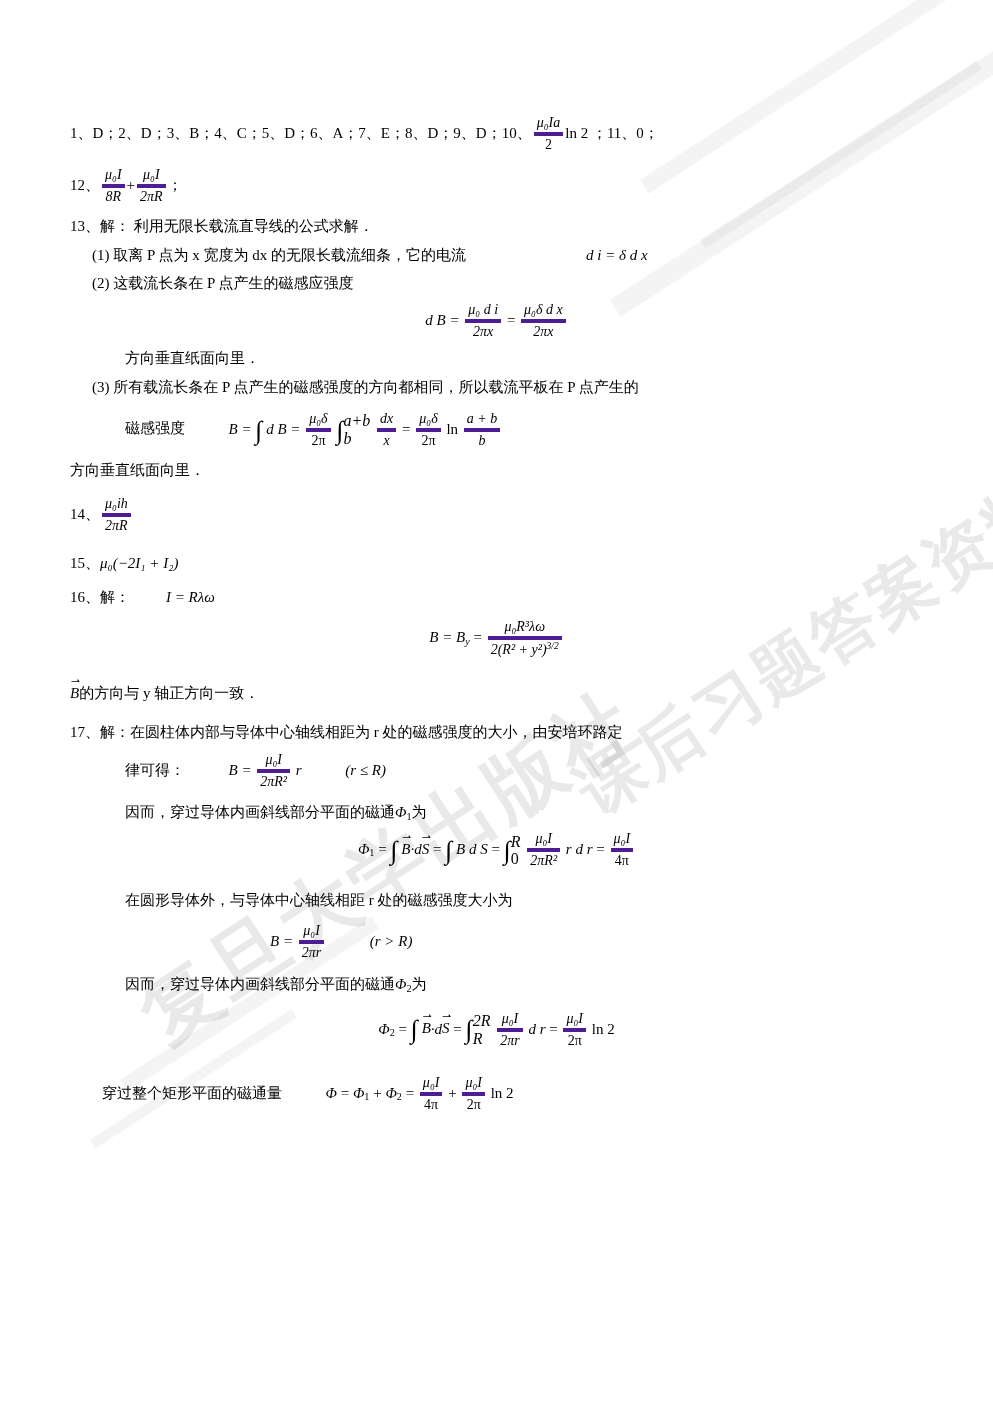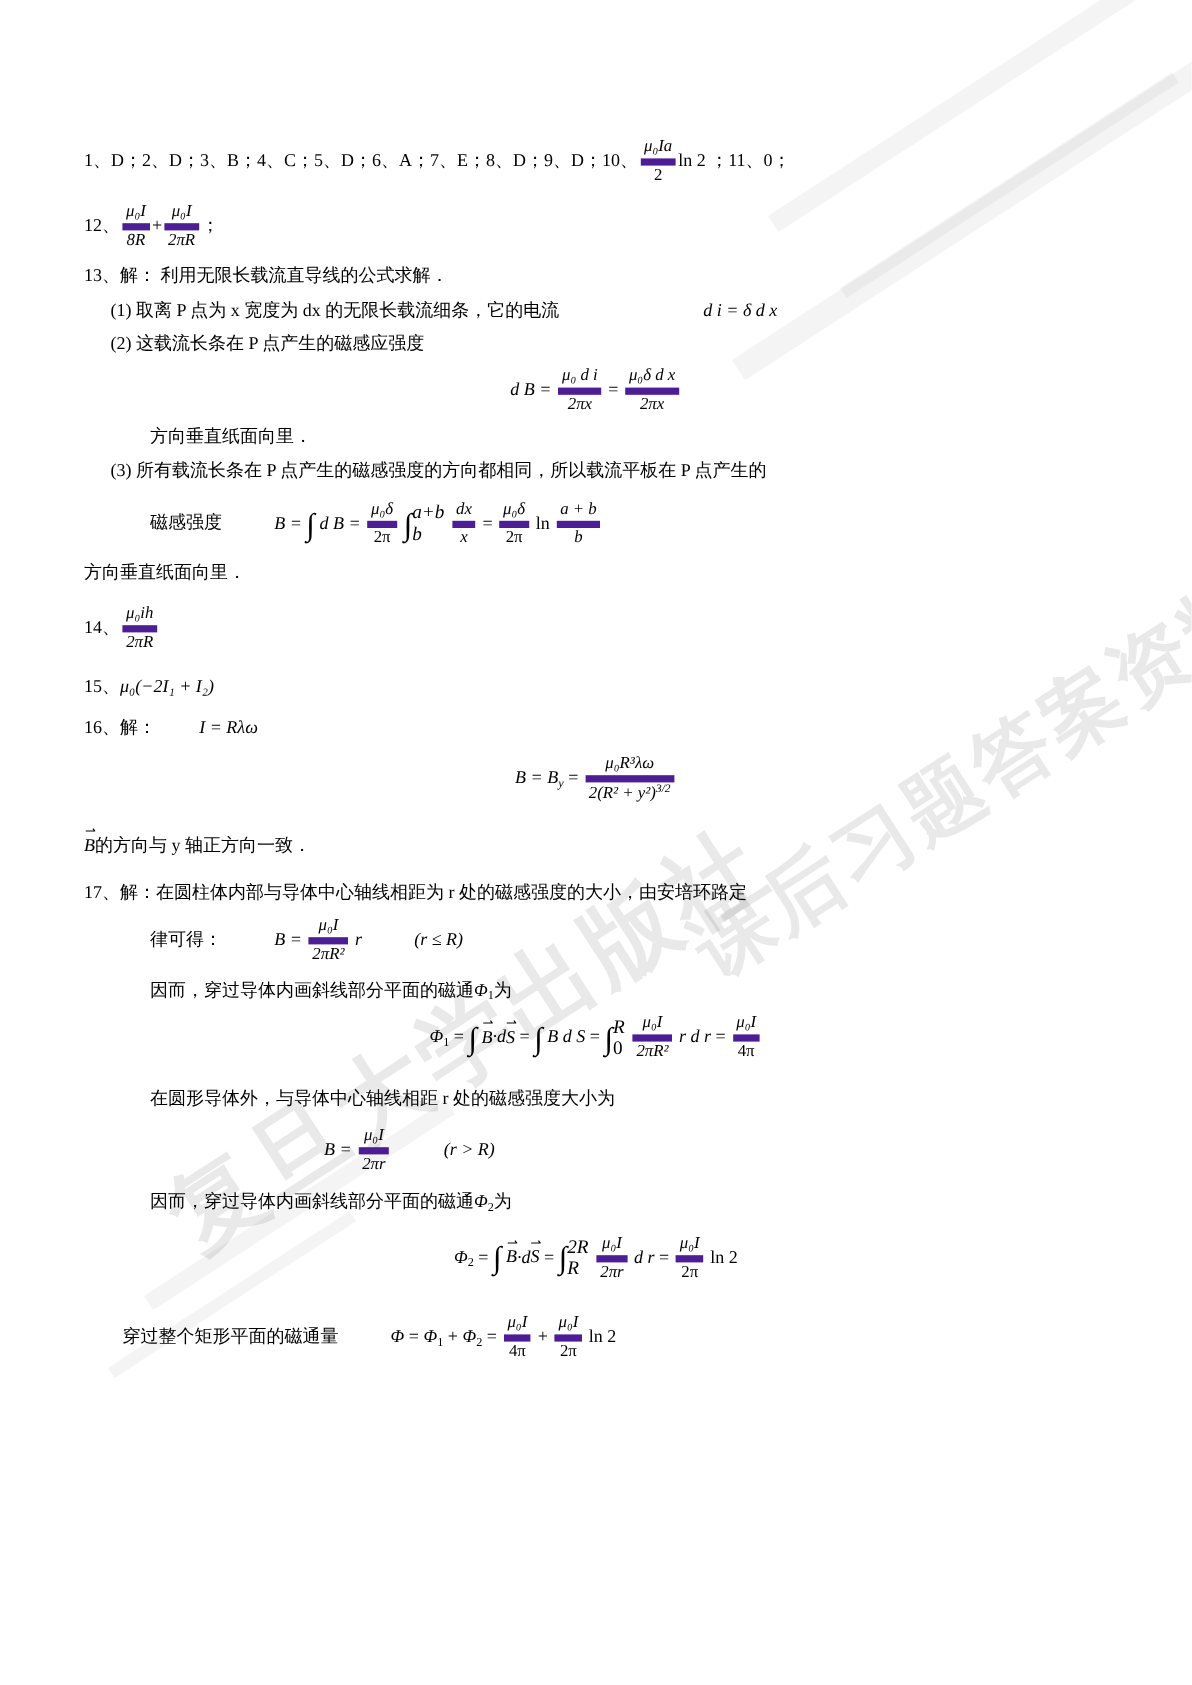--- a/index.html
+++ b/index.html
@@ -83,21 +83,21 @@
   i, .it { font-style: italic; }
   .frac {
     display: inline-block;
     vertical-align: middle;
     text-align: center;
     margin: 0 2px;
     line-height: 1.15;
   }
   .frac .num {
     display: block;
-    border-bottom: 6px solid #4c1d95;
+    border-bottom: 4px solid #4c1d95;
     padding: 0 3px 1px 3px;
     font-size: 14px;
     font-style: italic;
   }
   .frac .den {
     display: block;
     padding: 1px 3px 0 3px;
     font-size: 14px;
   }
   sub { font-size: 0.68em; vertical-align: -0.28em; }

